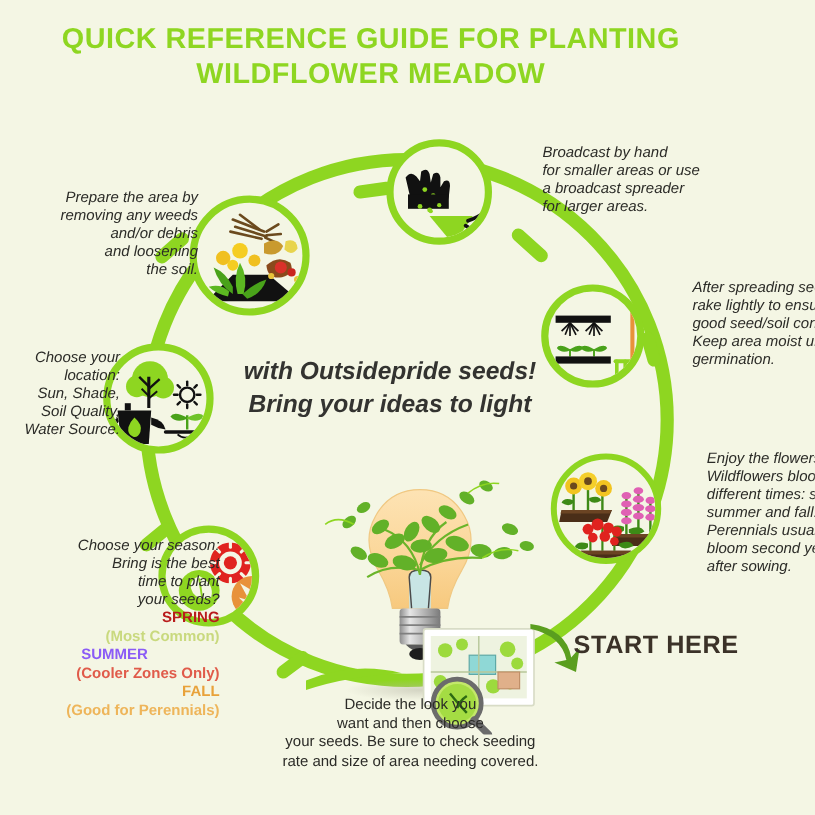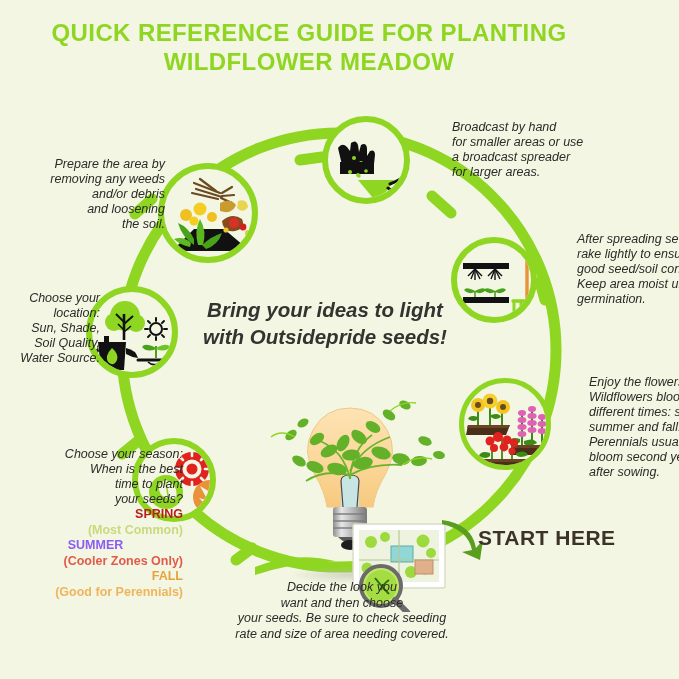--- a/index.html
+++ b/index.html
@@ -78,21 +78,21 @@
   #start-here{
     position:absolute;left:478px;top:526px;
     font-weight:bold;font-size:21px;color:#3b3228;
     letter-spacing:.5px;
     font-family:"Liberation Sans", sans-serif;
   }
 
   
   #bottom-cap{
     position:absolute;left:172px;top:580px;width:340px;
-    text-align:center;font-style:italic;font-size:12.5px;line-height:15.5px;
+    text-align:center;font-size:12.5px;line-height:15.5px;
     color:#2b2b27;font-family:"Liberation Sans", sans-serif;
     white-space:pre-line;
   }
 
   .art{position:absolute;}
 </style>
 </head>
 <body>
 
 <div id="stage">
@@ -375,21 +375,21 @@
           <path d="M72,41 L74,52 L72,66 L70,52 Z"></path>
           <path d="M72,48 L62,42 L68,53 Z"></path>
           <path d="M72,48 L82,42 L76,53 Z"></path>
           <path d="M72,57 L61,54 L69,62 Z"></path>
           <path d="M72,57 L83,54 L75,62 Z"></path>
         </g>
       </g>
     </svg>
   </div>
   <div class="txt t-left" style="left:8px;top:447px;width:175px;">Choose your season:
-When is the best
+Bring is the best
 time to plant
 your seeds?</div>
 
   <div id="seasons">
     <div class="s-spring">SPRING</div>
     <div class="s-spring-sub">(Most Common)</div>
     <div class="s-summer">SUMMER</div>
     <div class="s-summer-sub">(Cooler Zones Only)</div>
     <div class="s-fall">FALL</div>
     <div class="s-fall-sub">(Good for Perennials)</div>
@@ -441,22 +441,22 @@
       </g>
     </svg>
   </div>
   <div class="txt t-left" style="left:0px;top:291px;width:100px;">Choose your
 location:
 Sun, Shade,
 Soil Quality,
 Water Source.</div>
 
   <div id="tagline">
+    <span>with Outsidepride seeds!</span>
     <span>Bring your ideas to light</span>
-    <span>with Outsidepride seeds!</span>
   </div>
 
   <svg class="art" style="left:255px;top:375px;" width="200" height="215" viewBox="0 0 200 215">
 
     <ellipse cx="95" cy="200" rx="62" ry="9" fill="url(#shadowGrad)"></ellipse>
 
     <path d="M60,100 q-14,-24 -2,-45 q12,-22 37,-22 q25,0 37,22 q12,21 -2,45 q-10,17 -12,32 l-46,0 q-2,-15 -12,-32 z" fill="url(#bulbGrad)" stroke="#f0c882" stroke-width="1"></path>
 
     <path d="M86,132 L86,108 q0,-8 9,-8 q9,0 9,8 l0,24 z" fill="#bfe9f5" opacity=".85"></path>
     <g stroke="#4a4a4a" stroke-width="1.2" fill="none">

